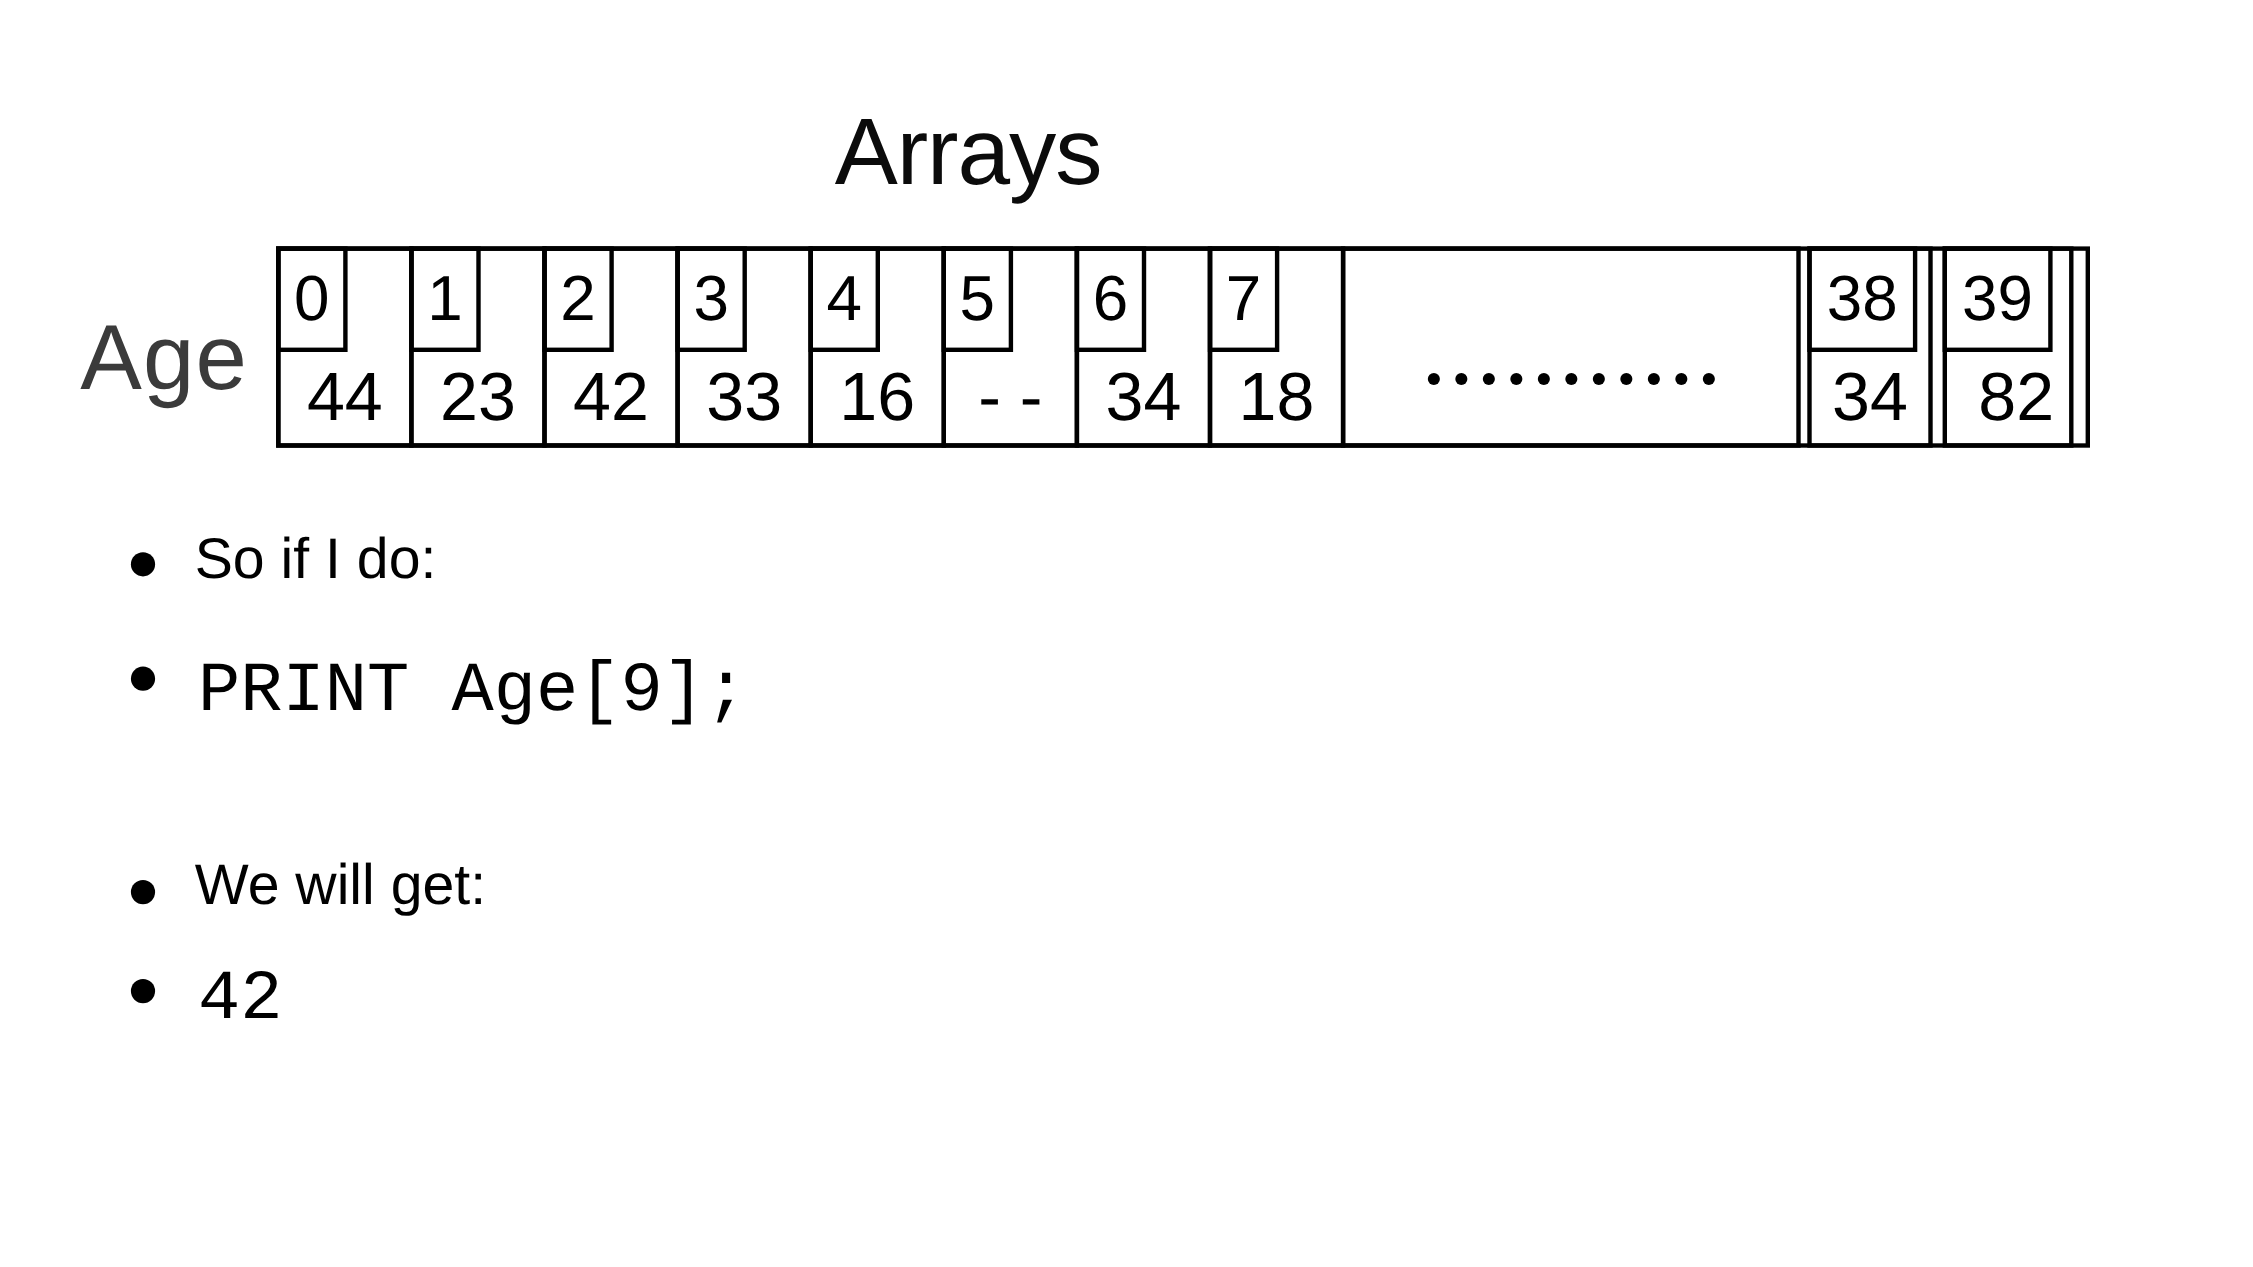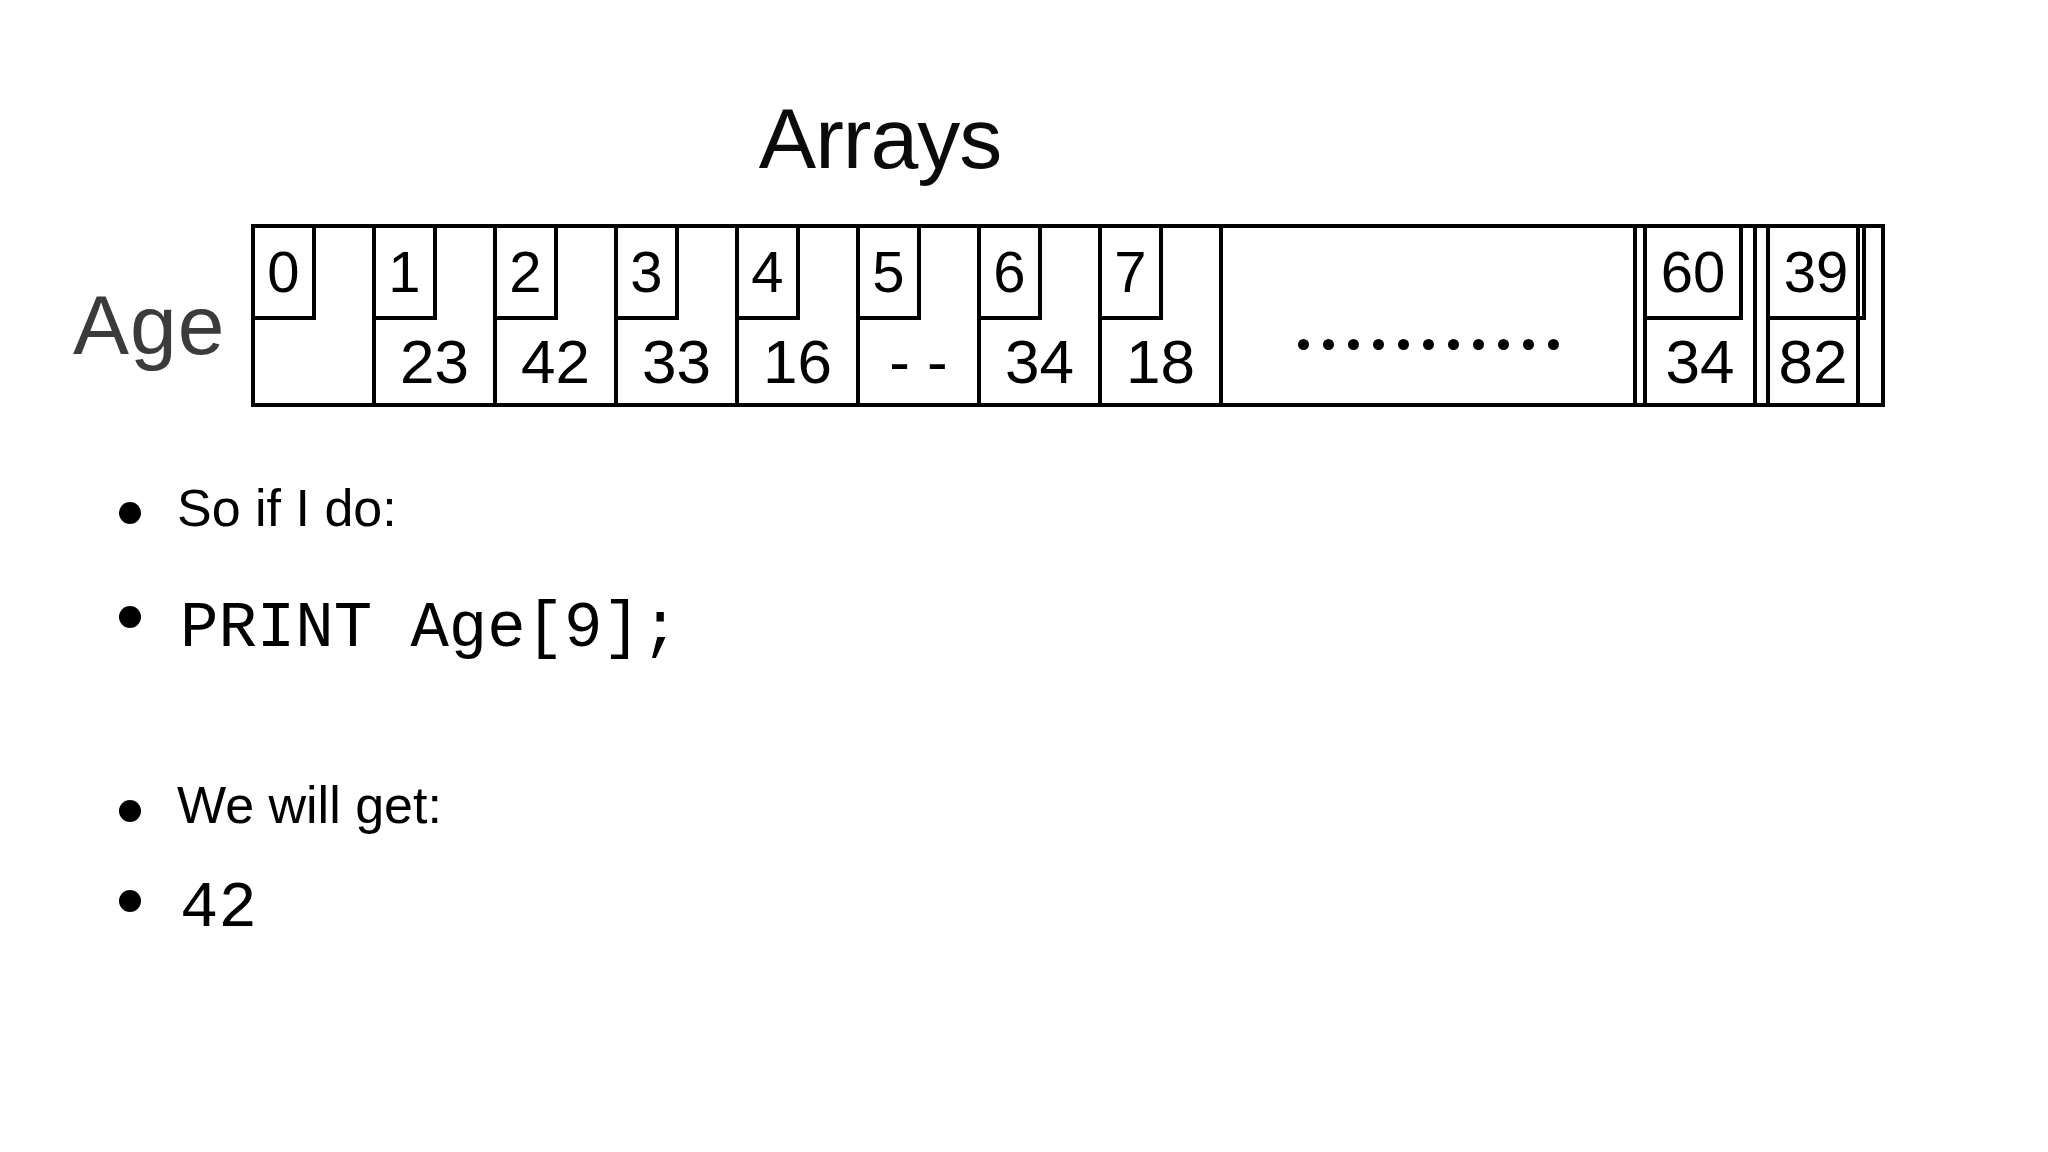--- a/index.html
+++ b/index.html
@@ -92,20 +92,21 @@
 <body>
 
 <div class="slide-title">Arrays</div>
 
 <div class="array-label">Age</div>
 
 <div class="array-strip">
   <div class="outer-rect"></div>
 <div class="cell" style="left: 0px; width: 125px;">
       <div class="idx-box" style="width: 65px;">0</div>
+      <div class="val-area">44</div>
     </div>
     <div class="cell" style="left: 121px; width: 125px;">
       <div class="idx-box" style="width: 65px;">1</div>
       <div class="val-area">23</div>
     </div>
     <div class="cell" style="left: 242px; width: 125px;">
       <div class="idx-box" style="width: 65px;">2</div>
       <div class="val-area">42</div>
     </div>
     <div class="cell" style="left: 363px; width: 125px;">
@@ -137,24 +138,24 @@
         <span class="dot"></span>
         <span class="dot"></span>
         <span class="dot"></span>
         <span class="dot"></span>
         <span class="dot"></span>
         <span class="dot"></span>
         <span class="dot"></span>
       </div>
     </div>
     <div class="cell" style="left: 1392px; width: 114px;">
-      <div class="idx-box" style="width: 100px;">60</div>
+      <div class="idx-box" style="width: 100px;">38</div>
       <div class="val-area">34</div>
     </div>
-    <div class="cell" style="left: 1515px; width: 94px;">
+    <div class="cell" style="left: 1515px; width: 134px;">
       <div class="idx-box" style="width: 100px;">39</div>
       <div class="val-area">82</div>
     </div>
   </div>
 
 <span class="bullet-dot" id="bdot-1"></span>
 <div class="bullet-text" id="btxt-1">So if I do:</div>
 
 <span class="bullet-dot" id="bdot-2"></span>
 <div class="bullet-text mono" id="btxt-2">PRINT Age[9];</div>

